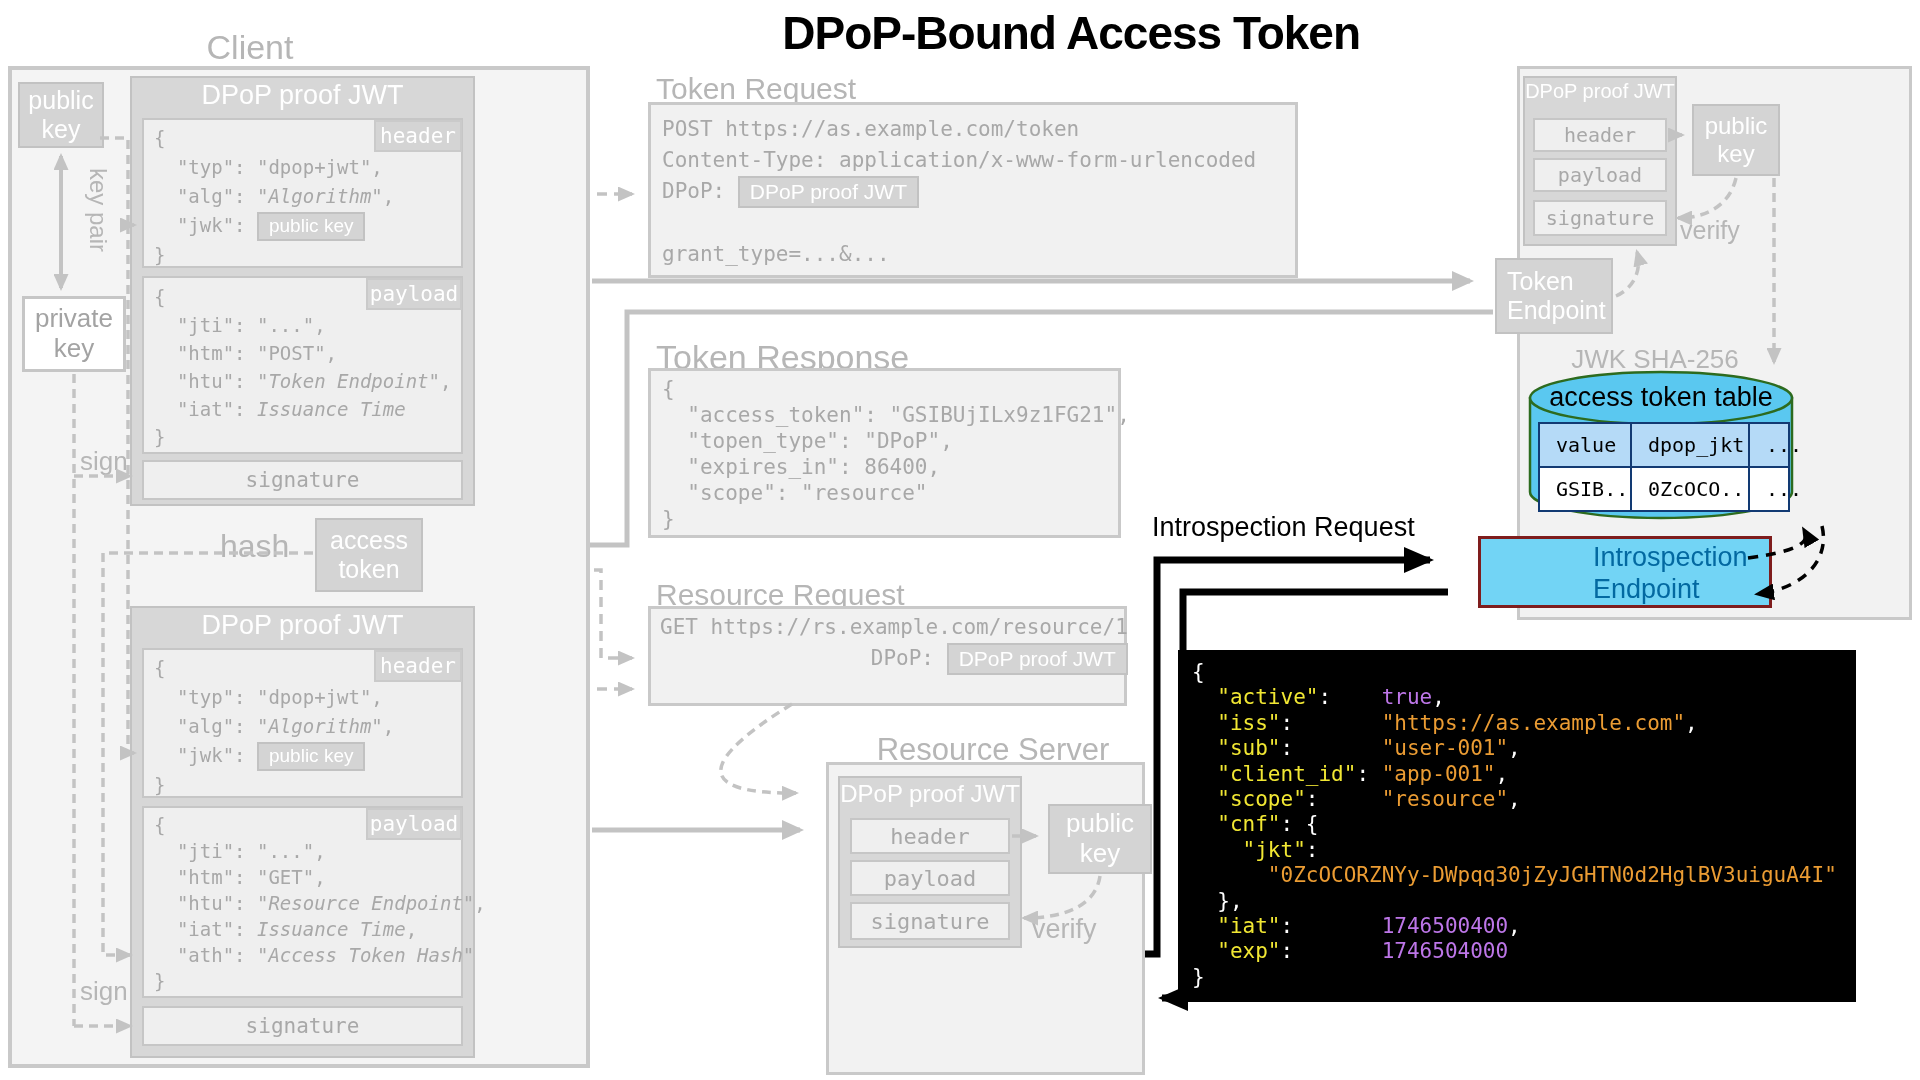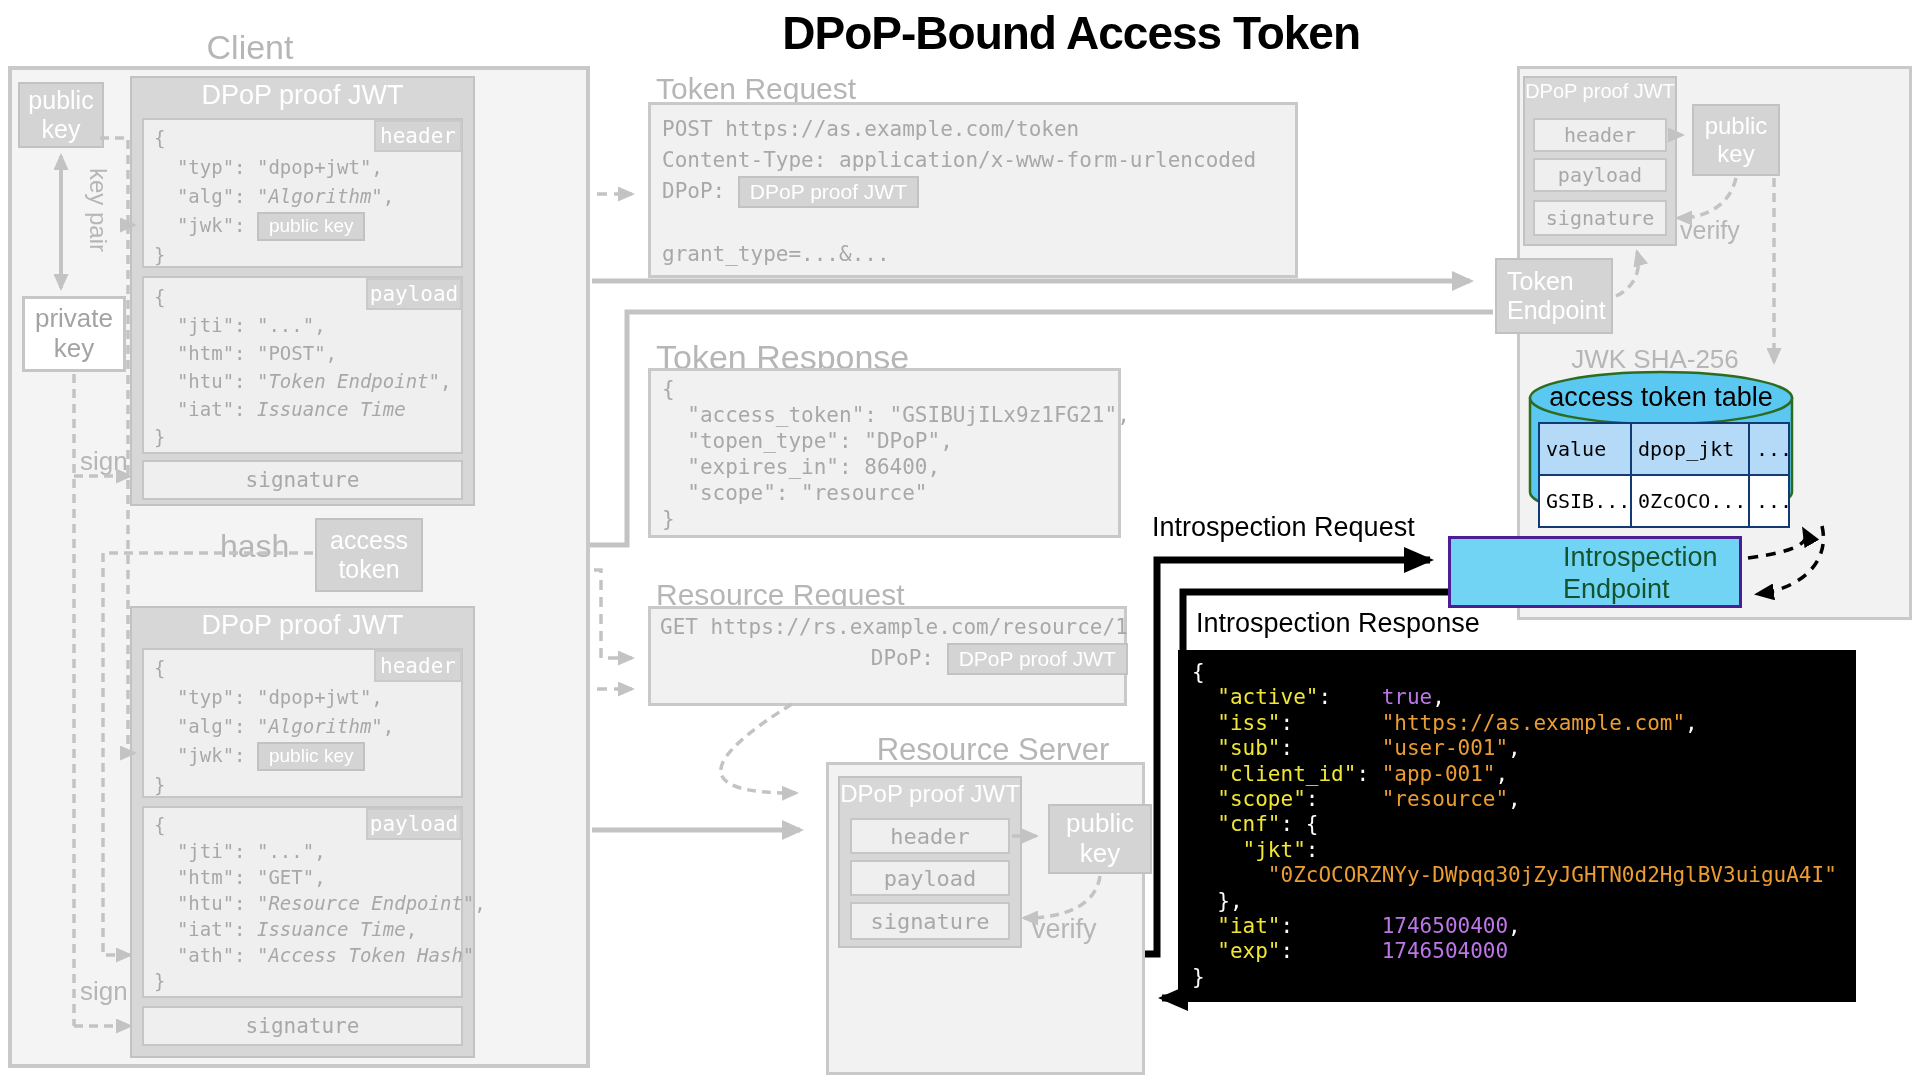--- a/index.html
+++ b/index.html
@@ -25,24 +25,24 @@
   .code .i{font-style:italic;}
   .chip{display:inline-block;background:#d4d4d4;border:2px solid #c2c2c2;color:#fff;
         font-family:"Liberation Sans",sans-serif;font-style:normal;padding:1px 10px;line-height:1.2;
         vertical-align:middle;}
   .monocenter{font-family:"DejaVu Sans Mono",monospace;color:#a8a8a8;display:flex;align-items:center;justify-content:center;}
   .blacklabel{color:#000;font-weight:400;}
   .panel{background:#000;}
   .panel .y{color:#f1e733;}
   .panel .o{color:#eb9c33;}
   .panel .p{color:#bd76e8;}
-  .bluebox{background:#72d4f5;border:3px solid #4c1d95;box-sizing:border-box;color:#14532d;}
+  .bluebox{background:#72d4f5;border:3px solid #7f1d1d;box-sizing:border-box;color:#0369a1;margin-left:30px;}
   .ttable{display:grid;grid-template-columns:92px 118px 40px;}
   .tcell{border:2px solid #123a73;box-sizing:border-box;font-family:"DejaVu Sans Mono",monospace;
-         font-size:20px;color:#000;display:flex;align-items:center;padding-left:6px;height:54px;background:#fff;margin-left:-2px;margin-top:-2px;}
+         font-size:20px;color:#000;display:flex;align-items:center;padding-left:16px;height:46px;background:#fff;margin-left:-2px;margin-top:-2px;}
   .th{background:#b5daf7;}
   .vlabel{writing-mode:vertical-rl;color:#b6b6b6;}
 </style>
 </head>
 <body>
 
 <div class="stage">
 
   <svg class="layer" width="1920" height="1080">
     <defs>
@@ -145,21 +145,20 @@
   <div class="abs chipbox" style="left:1495px;top:258px;width:118px;height:76px;font-size:25px;justify-content:flex-start;text-align:left;padding-left:10px;">
       <span>Token Endpoint</span>
     </div>
   <div class="abs gtitle" style="left:1530px;top:336px;width:250px;font-size:26px;text-align:center;">JWK SHA-256 Thumbprint</div>
 
   <div class="abs blacklabel" style="left:1152px;top:512px;font-size:27px;">Introspection Request</div>
   <div class="abs bluebox" style="left:1448px;top:536px;width:294px;height:72px;font-size:27px;line-height:32px;padding:2px 0 0 112px;">
       <div>Introspection</div>
       <div>Endpoint</div>
     </div>
-  <div class="abs blacklabel" style="left:1196px;top:608px;font-size:27px;">Introspection Response</div>
   <div class="abs panel" style="left:1178px;top:650px;width:678px;height:352px;"></div>
   <div class="abs code panel" style="left:1178px;top:650px;width:678px;height:352px;padding:10px 0 0 14px;box-sizing:border-box;font-size:21px;line-height:25.4px;color:#fff;"><div class="cl"><span>{</span></div><div class="cl"><span>  </span><span class="y">"active"</span><span>:    </span><span class="p">true</span><span>,</span></div><div class="cl"><span>  </span><span class="y">"iss"</span><span>:       </span><span class="o">"https://as.example.com"</span><span>,</span></div><div class="cl"><span>  </span><span class="y">"sub"</span><span>:       </span><span class="o">"user-001"</span><span>,</span></div><div class="cl"><span>  </span><span class="y">"client_id"</span><span>: </span><span class="o">"app-001"</span><span>,</span></div><div class="cl"><span>  </span><span class="y">"scope"</span><span>:     </span><span class="o">"resource"</span><span>,</span></div><div class="cl"><span>  </span><span class="y">"cnf"</span><span>: {</span></div><div class="cl"><span>    </span><span class="y">"jkt"</span><span>:</span></div><div class="cl"><span>      </span><span class="o">"0ZcOCORZNYy-DWpqq30jZyJGHTN0d2HglBV3uiguA4I"</span></div><div class="cl"><span>  },</span></div><div class="cl"><span>  </span><span class="y">"iat"</span><span>:       </span><span class="p">1746500400</span><span>,</span></div><div class="cl"><span>  </span><span class="y">"exp"</span><span>:       </span><span class="p">1746504000</span></div><div class="cl"><span>}</span></div></div>
 
   <svg class="layer" width="1920" height="1080">
 
     <path d="M61 156 V288" stroke="#c3c3c3" stroke-width="4" fill="none" marker-start="url(#mgsr)" marker-end="url(#mgs)"></path>
 
     <path d="M100 138 L128 138 L128 225 L134 225" stroke="#c3c3c3" stroke-width="3.5" stroke-dasharray="9 6" fill="none" marker-end="url(#mgs)"></path>
     <path d="M128 225 L128 753 L134 753" stroke="#c3c3c3" stroke-width="3.5" stroke-dasharray="9 6" fill="none" marker-end="url(#mgs)"></path>
 

